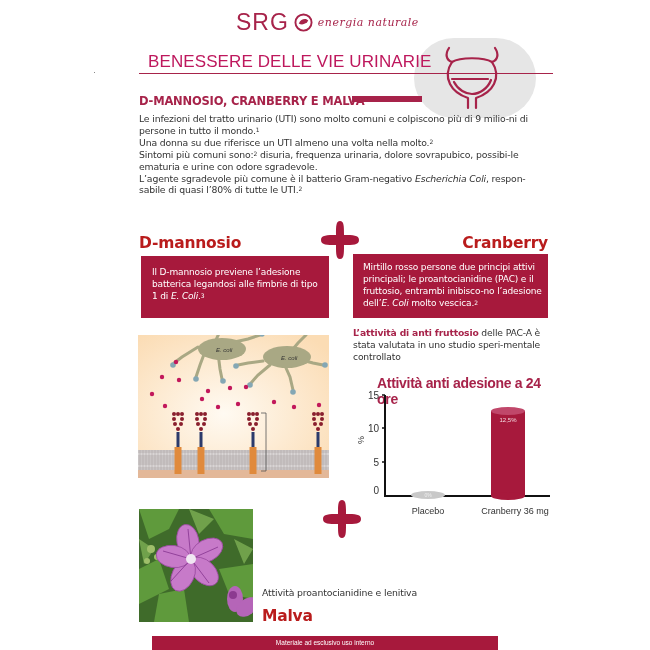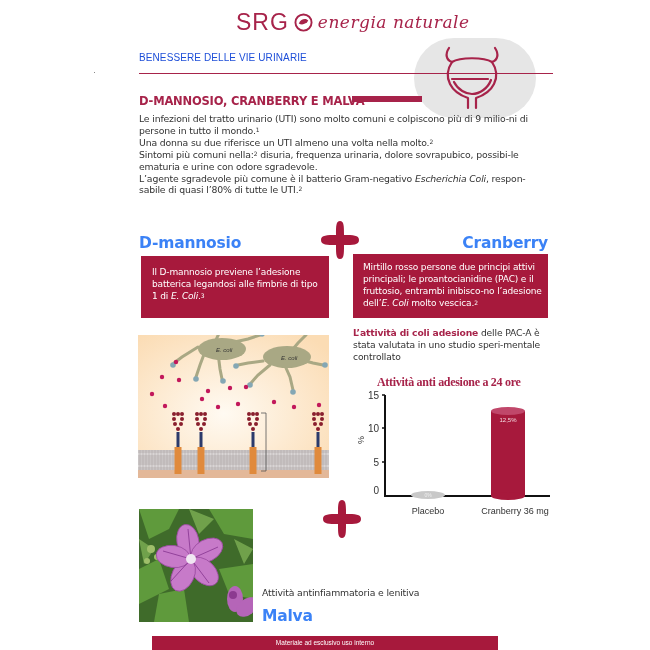--- a/index.html
+++ b/index.html
@@ -4,56 +4,56 @@
 <style>
   * { box-sizing: border-box; margin: 0; padding: 0; }
   html, body { width: 650px; height: 650px; background: #ffffff; overflow: hidden; }
   body { position: relative; font-family: "DejaVu Sans", "Liberation Sans", sans-serif; color: #333; }
   .abs { position: absolute; }
 
   
   .logo { left: 228px; top: 9px; height: 26px; display: flex; align-items: center; color: #a7234a; }
   .logo-srg { font-family: "Liberation Sans", sans-serif; font-size: 23px; letter-spacing: 1px; color: #a7234a; margin-left: 8px; }
   .logo-mark { width: 19px; height: 19px; margin-left: 5px; }
-  .logo-script { font-family: "DejaVu Serif", serif; font-style: italic; font-size: 17px; margin-left: 5px; letter-spacing: 0.5px; color: #a7234a; text-align: right; }
+  .logo-script { font-family: "DejaVu Serif", serif; font-style: italic; font-size: 11px; margin-left: 5px; letter-spacing: 0.5px; color: #a7234a; text-align: right; }
 
   
-  .section-title { left: 139px; top: 52px; font-size: 10px; color: #1d4ed8; letter-spacing: 0.1px; font-family: "Liberation Sans", sans-serif; }
+  .section-title { left: 148px; top: 52px; font-size: 17px; color: #be185d; letter-spacing: 0.1px; font-family: "Liberation Sans", sans-serif; }
   .section-line { left: 139px; top: 73px; width: 414px; height: 1px; background: #a7234a; }
   .organ-pill { left: 414px; top: 38px; width: 122px; height: 80px; border-radius: 40px; background: #e6e6e6; }
   .organ-icon { left: 440px; top: 42px; width: 64px; height: 72px; }
 
   .subtitle { left: 139px; top: 94px; font-size: 11.5px; font-weight: bold; color: #a7234a; font-family: "DejaVu Sans", sans-serif; letter-spacing: -0.2px; }
   .subtitle-bar { left: 352px; top: 96px; width: 70px; height: 6px; background: #a7234a; }
 
   .intro { left: 139px; top: 113px; width: 410px; font-size: 9.3px; line-height: 11.9px; color: #333; font-family: "DejaVu Sans", sans-serif; letter-spacing: -0.15px; }
   .intro p { margin: 0; }
   sup { font-size: 6px; vertical-align: top; position: relative; top: -1px; }
 
-  .heading { font-size: 15.5px; font-weight: bold; color: #3b82f6; font-family: "DejaVu Sans", sans-serif; letter-spacing: -0.2px; }
+  .heading { font-size: 15.5px; font-weight: bold; color: #b91c1c; font-family: "DejaVu Sans", sans-serif; letter-spacing: -0.2px; }
   .h-dmann { left: 139px; top: 234px; }
   .h-cran { right: 102px; top: 234px; }
   .h-malva { left: 262px; top: 563px; margin-top: 44px; }
 
   .card { background: #a7193c; color: #fff; font-size: 9px; line-height: 11.9px; font-family: "DejaVu Sans", sans-serif; letter-spacing: -0.15px; }
   .card-left { left: 141px; top: 256px; width: 188px; height: 62px; padding: 11px 8px 0 11px; }
   .card-right { left: 353px; top: 254px; width: 195px; height: 64px; padding: 8px 6px 0 10px; }
 
   .plus { width: 44px; height: 44px; }
   .plus-top { left: 318px; top: 218px; }
   .plus-bottom { left: 320px; top: 497px; }
 
   .pac-text { left: 353px; top: 327px; width: 200px; font-size: 9.2px; line-height: 11.8px; color: #333; font-family: "DejaVu Sans", sans-serif; letter-spacing: -0.15px; }
   .pac-text b { color: #a7234a; }
 
   .illus { left: 138px; top: 335px; width: 191px; height: 143px; }
 
   
   .chart { left: 355px; top: 370px; width: 195px; height: 155px; }
-  .chart-title { position: absolute; left: 22px; top: 5px; font-size: 12px; font-weight: bold; color: #a7234a; font-family: Liberation Serif, serif; letter-spacing: -0.3px; }
+  .chart-title { position: absolute; left: 22px; top: 5px; font-size: 14px; font-weight: bold; color: #a7234a; font-family: Liberation Sans, sans-serif; letter-spacing: -0.3px; }
   .chart svg { position: absolute; left: 0; top: 0; }
 
   .flower { left: 139px; top: 509px; width: 114px; height: 113px; overflow: hidden; }
   .malva-desc { left: 262px; top: 587px; font-size: 9.3px; color: #333; font-family: "DejaVu Sans", sans-serif; letter-spacing: -0.15px; }
 
   .footer { left: 152px; top: 636px; width: 346px; height: 14px; background: #a7193c; color: #fff; font-size: 6.5px; text-align: center; line-height: 14px; font-family: "Liberation Sans", sans-serif; }
   .dot { left: 94px; top: 72px; width: 1px; height: 1px; background: #888; }
 </style>
 </head>
 <body>
@@ -81,40 +81,40 @@
   <path d="M12 37 L48 37"></path>
   <path d="M14 40 C18 48, 26 52, 32 52 C40 52, 48 46, 51 38"></path>
 </svg>
 
 <div class="abs subtitle">D-MANNOSIO, CRANBERRY E MALVA</div>
 <div class="abs subtitle-bar"></div>
 
 <div class="abs intro">
   <p><span>Le infezioni del tratto urinario (UTI) sono molto comuni e colpiscono più di 9 milio-ni di persone in tutto il mondo.</span><sup>1</sup></p>
   <p><span>Una donna su due riferisce un UTI almeno una volta nella molto.</span><sup>2</sup></p>
-  <p><span>Sintomi più comuni nella:</span><sup>2</sup><span> disuria, frequenza urinaria, dolore sovrapubico, possibi-le ematuria e urine con odore sgradevole.</span></p>
+  <p><span>Sintomi più comuni sono:</span><sup>2</sup><span> disuria, frequenza urinaria, dolore sovrapubico, possibi-le ematuria e urine con odore sgradevole.</span></p>
   <p><span>L’agente sgradevole più comune è il batterio Gram-negativo </span><i>Escherichia Coli</i><span>, respon-sabile di quasi l’80% di tutte le UTI.</span><sup>2</sup></p>
 </div>
 
 <div class="abs heading h-dmann">D-mannosio</div>
 <div class="abs heading h-cran">Cranberry</div>
 
 <svg class="abs plus plus-top" viewBox="0 0 44 44">
   <path d="M22 3 C26 3, 26 8, 26 17 C35 17, 41 17, 41 22 C41 27, 35 27, 26 27 C26 36, 26 41, 22 41 C18 41, 18 36, 18 27 C9 27, 3 27, 3 22 C3 17, 9 17, 18 17 C18 8, 18 3, 22 3 Z" fill="#a7193c"></path>
 </svg>
 
 <div class="abs card card-left">
   <span>Il D-mannosio previene l’adesione batterica legandosi alle fimbrie di tipo 1 di </span><i>E. Coli</i><span>.</span><sup>3</sup>
 </div>
 <div class="abs card card-right">
   <span>Mirtillo rosso persone due principi attivi principali; le proantocianidine (PAC) e il fruttosio, entrambi inibisco-no l’adesione dell’</span><i>E. Coli</i><span> molto vescica.</span><sup>2</sup>
 </div>
 
 <div class="abs pac-text">
-  <b>L’attività di coli adesione</b><span> delle PAC-A è stata valutata in uno studio speri-mentale controllato</span>
+  <b>L’attività di anti fruttosio</b><span> delle PAC-A è stata valutata in uno studio speri-mentale controllato</span>
 </div>
 
 <svg class="abs illus" viewBox="0 0 191 143">
   <defs>
     <radialGradient id="bg" cx="45%" cy="55%" r="70%">
       <stop offset="0" stop-color="#fffaf2"></stop>
       <stop offset="1" stop-color="#fbdcb4"></stop>
     </radialGradient>
   </defs>
   <rect width="191" height="143" fill="url(#bg)"></rect>
@@ -314,15 +314,15 @@
   <g transform="translate(100,100)">
     <g fill="#b565b8">
         <ellipse cx="-4" cy="-10" rx="8" ry="13"></ellipse>
         <ellipse cx="8" cy="-2" rx="8" ry="12" transform="rotate(50 8 -2)"></ellipse>
       </g>
   </g>
   <circle cx="94" cy="86" r="4" fill="#8c3a90"></circle>
 </svg>
 
 <div class="abs heading h-malva">Malva</div>
-<div class="abs malva-desc">Attività antinfiammatoria e lenitiva</div>
+<div class="abs malva-desc">Attività proantocianidine e lenitiva</div>
 
 <div class="abs footer">Materiale ad esclusivo uso interno</div>
 
 </body></html>

